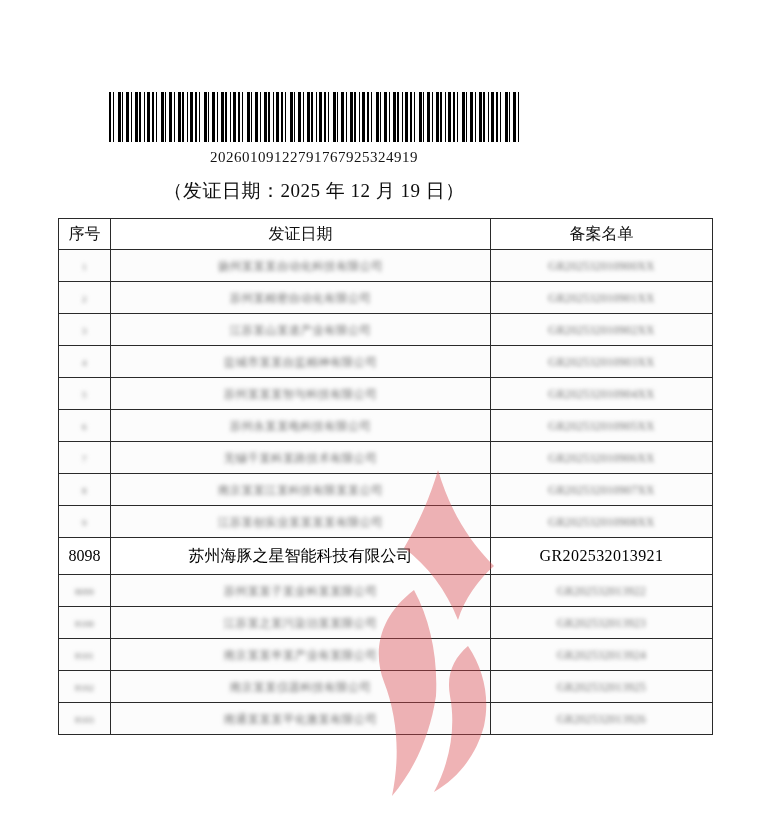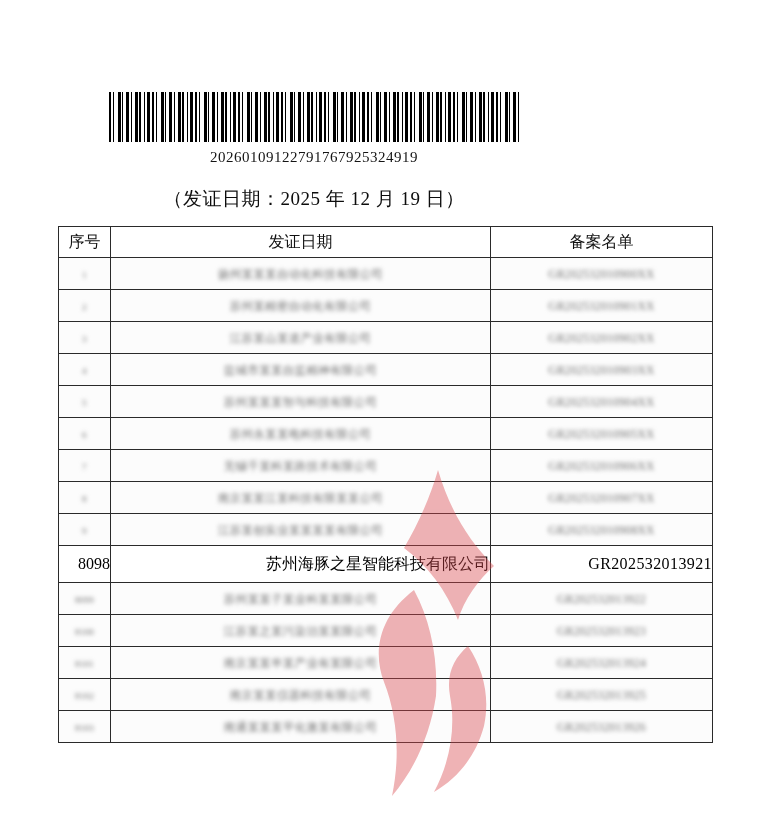--- a/index.html
+++ b/index.html
@@ -62,21 +62,21 @@
     font-size: 21px;
     font-weight: 700;
     letter-spacing: 0.5px;
     line-height: 1.7;
     color: #0d0d0d;
   }
   .doc-title .line2 {
     display: block;
   }
   .issue-date {
-    margin-top: 20px;
+    margin-top: 12px;
     text-align: center;
     font-size: 19px;
     letter-spacing: 0.5px;
     color: #0d0d0d;
   }
 
   
   .table-wrap {
     margin-top: 14px;
     position: relative;
@@ -120,21 +120,20 @@
   }
   tr.blurred td {
     background: #fcfcfc;
   }
 
   
   tr.highlight td {
     font-size: 16px;
     color: #000;
     height: 36px;
-    text-align: right;
   }
   tr.highlight td.no {
     font-size: 16px;
   }
   tr.highlight td.cert {
     font-family: "Liberation Serif", "DejaVu Serif", serif;
     letter-spacing: 0.4px;
   }
 
   

